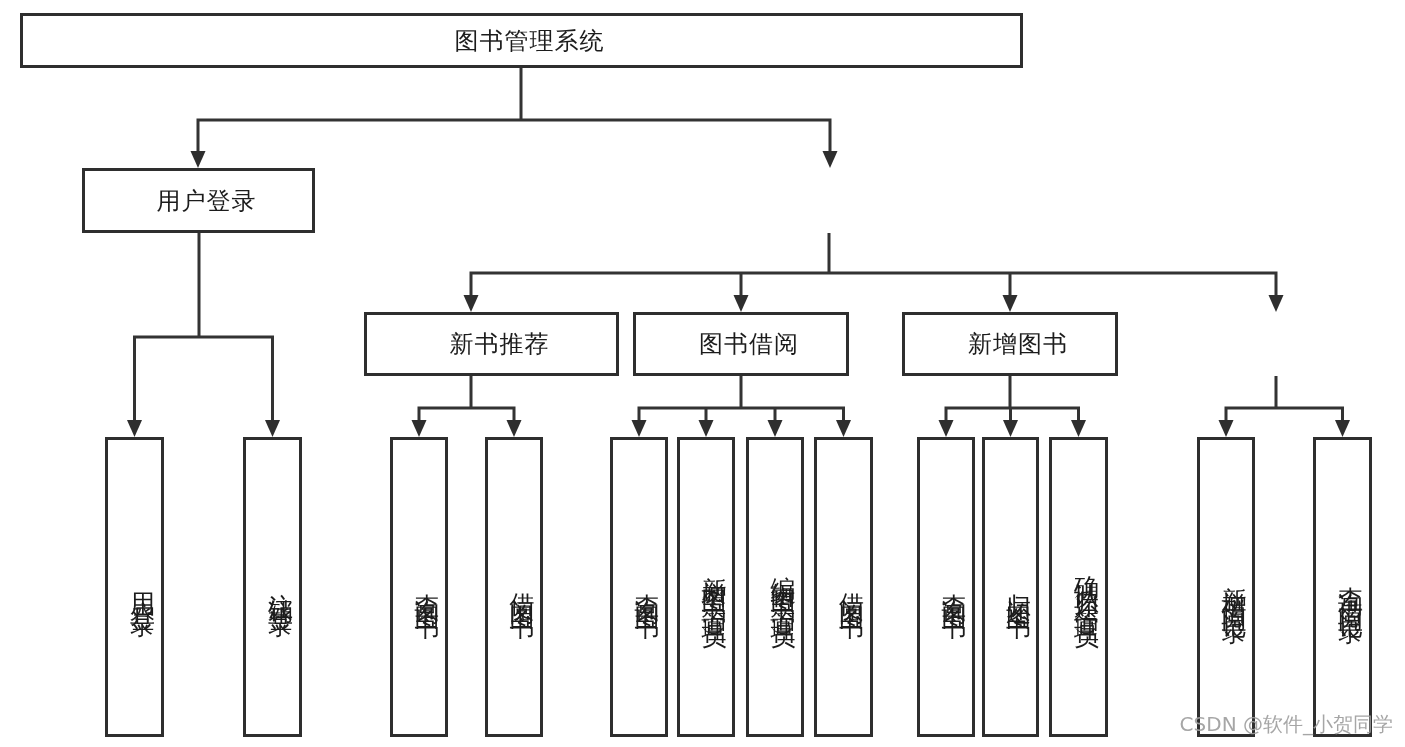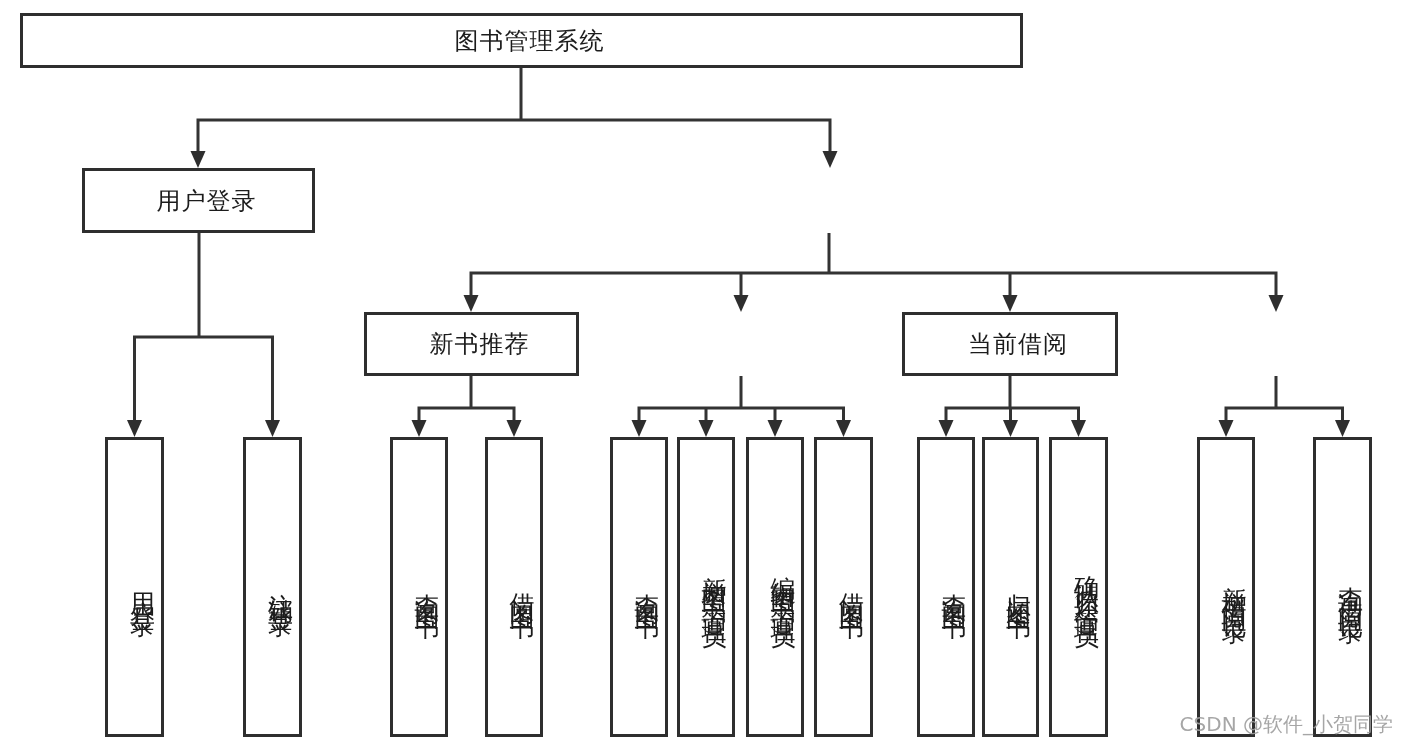--- a/index.html
+++ b/index.html
@@ -100,22 +100,23 @@
       <polygon points="1071,420 1086,420 1078.5,437"></polygon>
       <polygon points="1218.5,420 1233.5,420 1226,437"></polygon>
       <polygon points="1335,420 1350,420 1342.5,437"></polygon>
     </g>
   </svg>
 
   <div class="box h" style="left:20px;top:13px;width:1003px;height:55px">图书管理系统</div>
 
   <div class="box h" style="left:82px;top:168px;width:233px;height:65px">用户登录</div>
 
-  <div class="box h" style="left:364px;top:312px;width:215px;height:64px">新书推荐</div>
-  <div class="box h" style="left:902px;top:312px;width:216px;height:64px">当前借阅</div>
+  <div class="box h" style="left:364px;top:312px;width:255px;height:64px">新书推荐</div>
+  <div class="box h" style="left:633px;top:312px;width:216px;height:64px">图书借阅</div>
+  <div class="box h" style="left:902px;top:312px;width:216px;height:64px">新增图书</div>
 
   <div class="box v" style="left:105px;top:437px;width:59px;height:300px">用户登录</div>
   <div class="box v" style="left:243px;top:437px;width:59px;height:300px">注销登录</div>
 
   <div class="box v" style="left:390px;top:437px;width:58px;height:300px">查询图书</div>
   <div class="box v" style="left:485px;top:437px;width:58px;height:300px">借阅图书</div>
 
   <div class="box v" style="left:610px;top:437px;width:58px;height:300px">查询图书</div>
   <div class="box v" style="left:677px;top:437px;width:58px;height:300px">新增图书（管理员）</div>
   <div class="box v" style="left:746px;top:437px;width:58px;height:300px">编辑图书（管理员）</div>

